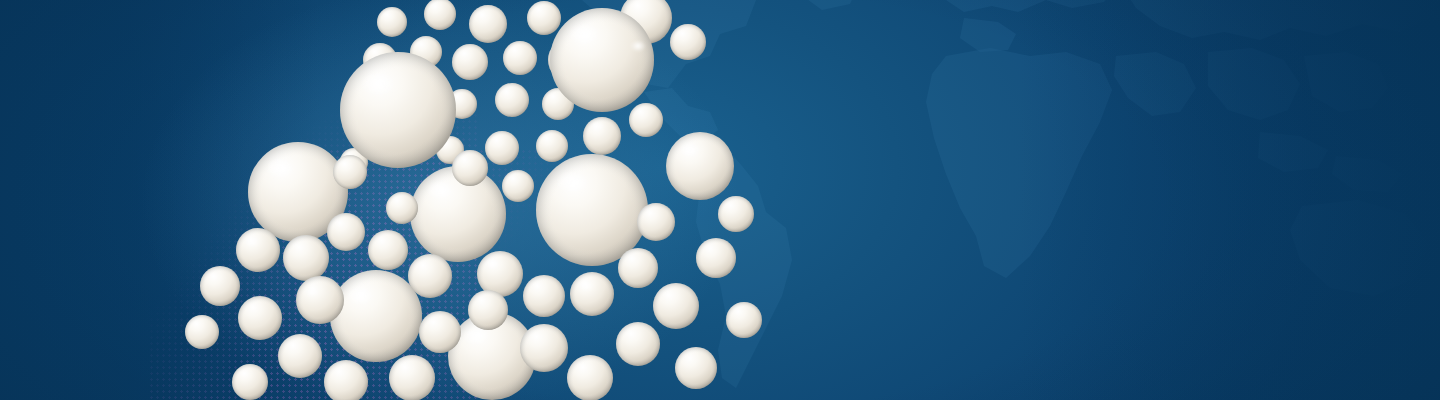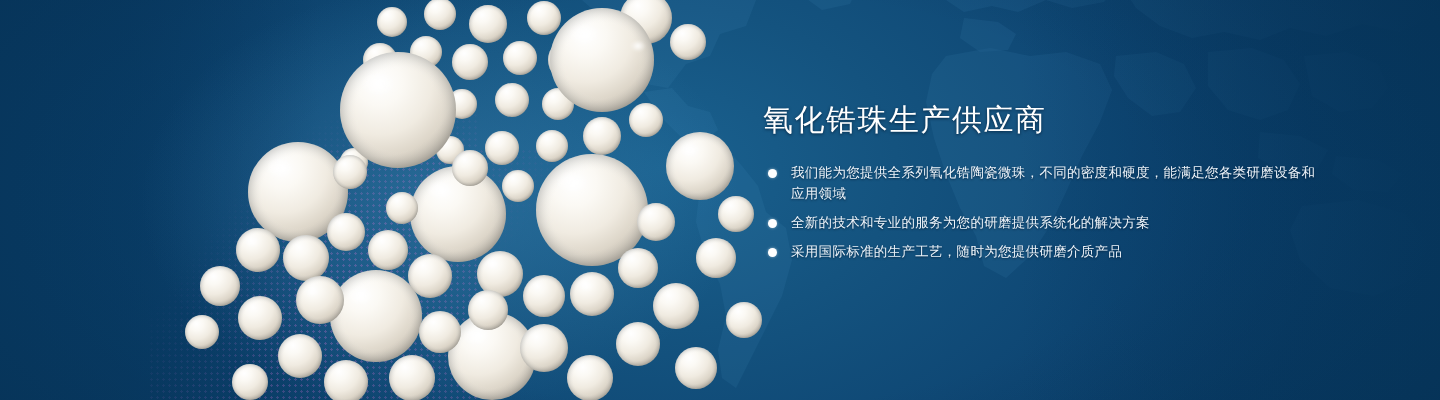--- a/index.html
+++ b/index.html
@@ -326,31 +326,14 @@
           <ellipse cx="458" cy="126" rx="6" ry="4.5" fill="url(#spec)"></ellipse>
           <ellipse cx="352" cy="264" rx="7" ry="5" fill="url(#spec)"></ellipse>
           <ellipse cx="446" cy="286" rx="7" ry="5" fill="url(#spec)"></ellipse>
           <ellipse cx="172" cy="292" rx="7" ry="5" fill="url(#spec)"></ellipse>
           <ellipse cx="112" cy="242" rx="7" ry="5" fill="url(#spec)"></ellipse>
         </g>
       </g>
     </svg>
   </div>
 
-  <div class="copy">
-    <h1 class="headline">氧化锆珠生产供应商</h1>
-    <ul class="bullets">
-      <li class="bullet">
-        <span class="dot"></span>
-        <span>我们能为您提供全系列氧化锆陶瓷微珠，不同的密度和硬度，能满足您各类研磨设备和应用领域</span>
-      </li>
-      <li class="bullet">
-        <span class="dot"></span>
-        <span>全新的技术和专业的服务为您的研磨提供系统化的解决方案</span>
-      </li>
-      <li class="bullet">
-        <span class="dot"></span>
-        <span>采用国际标准的生产工艺，随时为您提供研磨介质产品</span>
-      </li>
-    </ul>
-  </div>
 
 </div>
 
 </body></html>

